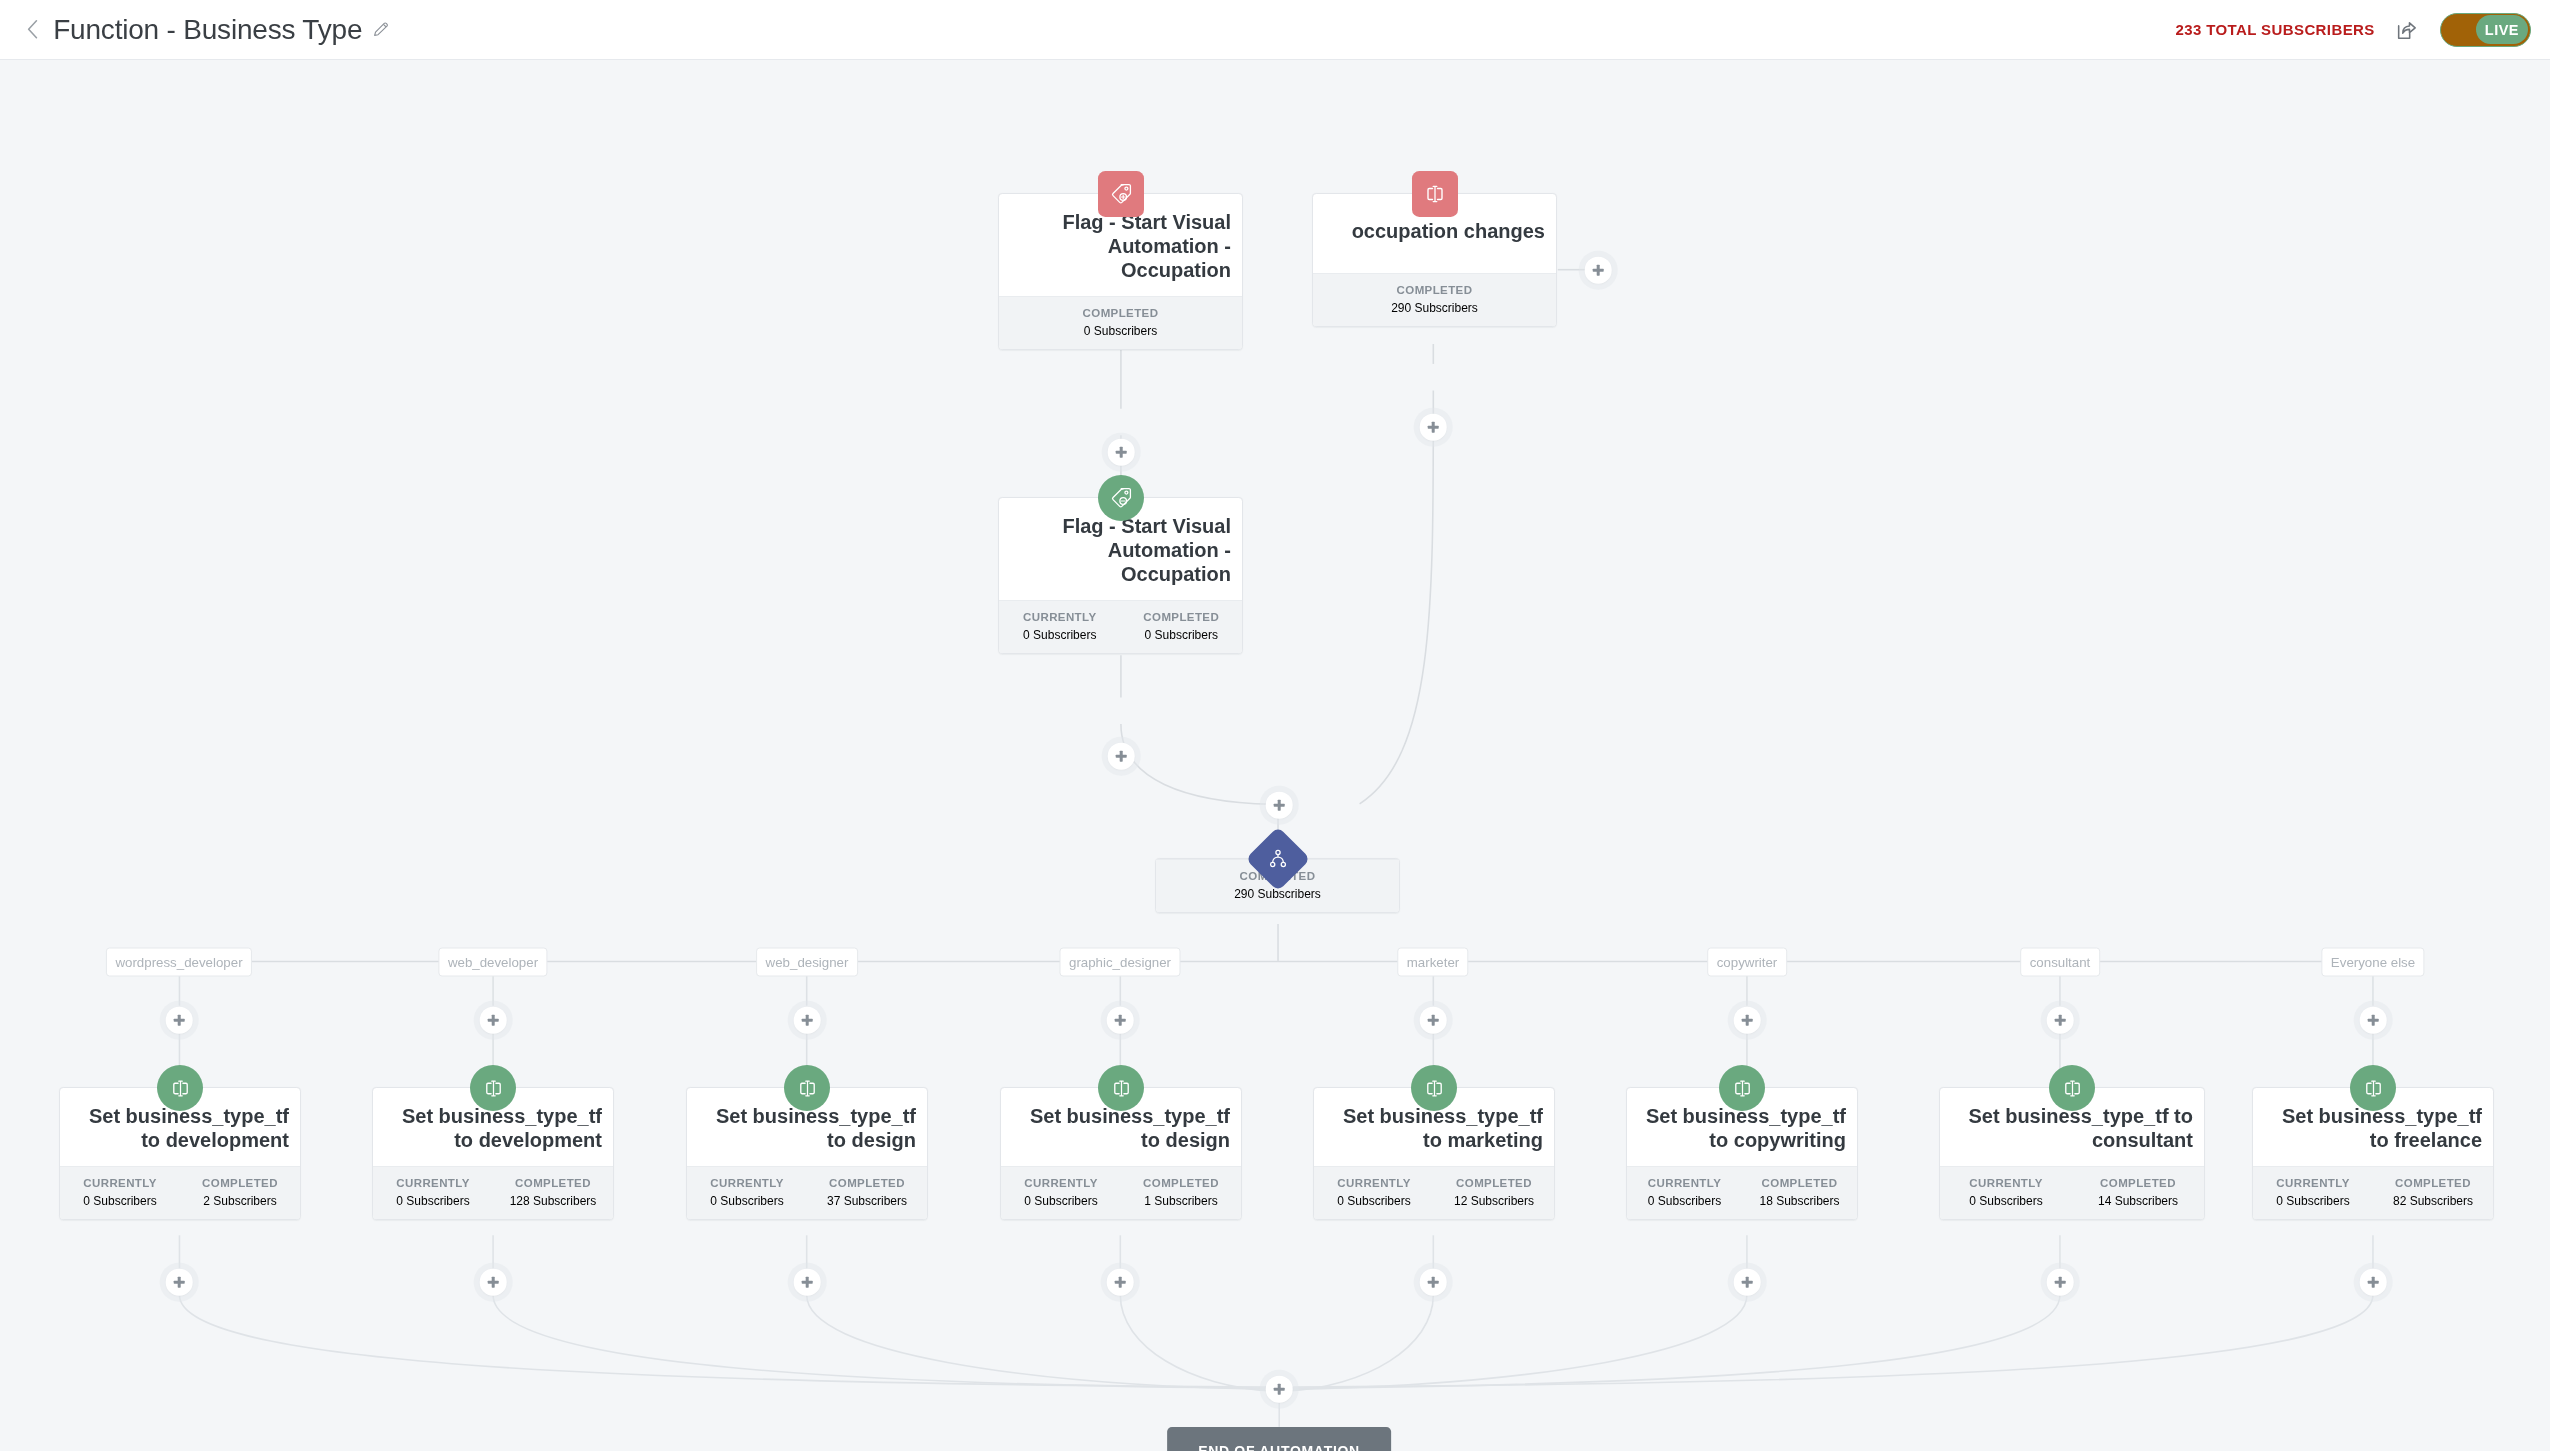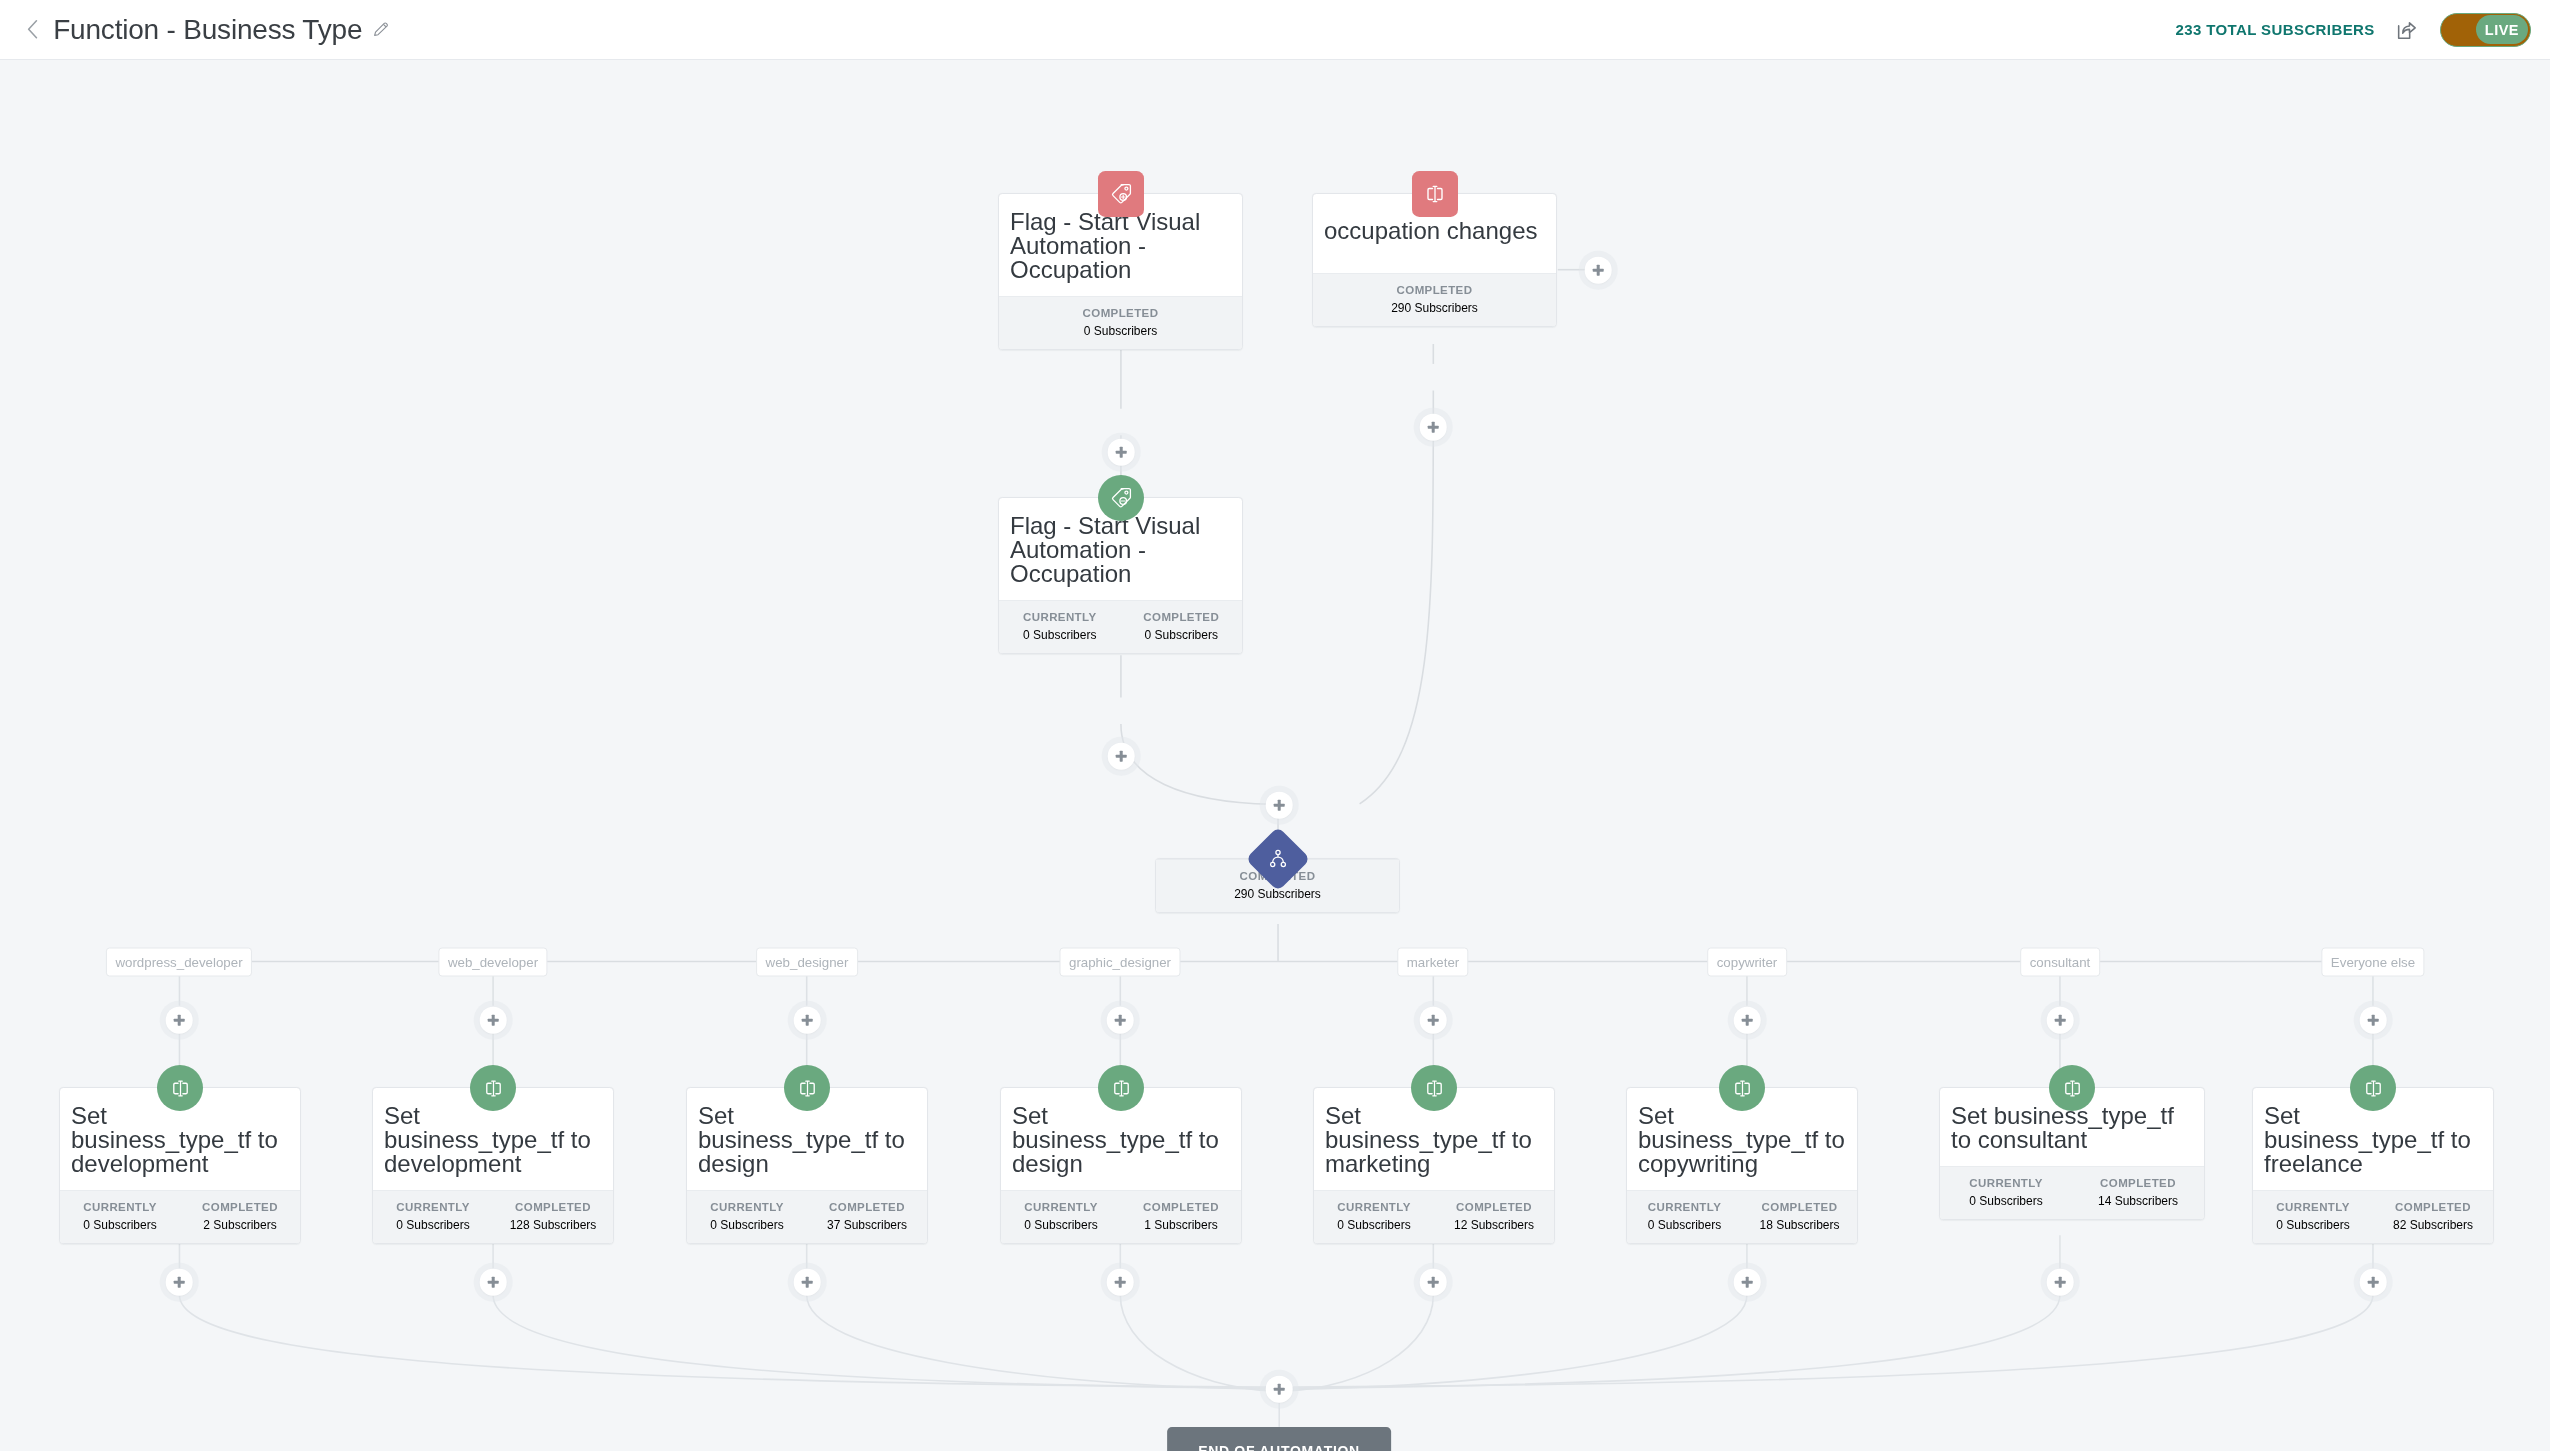--- a/index.html
+++ b/index.html
@@ -29,21 +29,21 @@
     margin-left: 9.7px;
     font-size: 28px; font-weight: 400; color: #3a3f44;
     letter-spacing: -0.2px; white-space: nowrap;
   }
   #edit-pencil { margin-left: 9.7px; width: 19.3px; height: 19.3px; cursor: pointer; display:flex; align-items:center; }
   #topbar-right {
     margin-left: auto; margin-right: 19.3px;
     display: flex; align-items: center; gap: 20.5px;
   }
   #subscriber-count {
-    font-size: 15px; font-weight: 700; color: #0f766e;
+    font-size: 15px; font-weight: 700; color: #b91c1c;
     letter-spacing: 0.4px; white-space: nowrap;
   }
   #share-icon { width: 24px; height: 24px; cursor: pointer; display:flex; align-items:center; }
   #live-toggle {
     width: 91px; height: 34px; border-radius: 17px;
     border: 1.2px solid #6aa97f; background: #a16207;
     display: flex; align-items: center; justify-content: flex-end;
     padding: 1.8px; cursor: pointer;
   }
   #live-toggle .knob {
@@ -61,26 +61,26 @@
   
   .node {
     position: absolute;
     background: #ffffff;
     border: 0.6px solid #e3e6ea;
     border-radius: 4.2px;
     box-shadow: 0 0.6px 1.2px rgba(40,50,60,0.05);
     z-index: 10;
   }
   .node .node-title {
-    text-align: left;
+    text-align: right;
     color: #343a40;
-    font-size: 24px;
+    font-size: 20px;
     line-height: 24px;
     padding: 15.7px 11px 14.5px;
-    font-weight: 400;
+    font-weight: 700;
   }
   .node.one-line .node-title { padding-top: 25.4px; padding-bottom: 30px; }
   .node .node-stats {
     border-top: 0.6px solid #e9ecef;
     background: #f1f3f5;
     border-radius: 0 0 3.6px 3.6px;
     display: flex;
     padding: 9.7px 0 11px;
   }
   .node .stat { flex: 1; text-align: center; }

